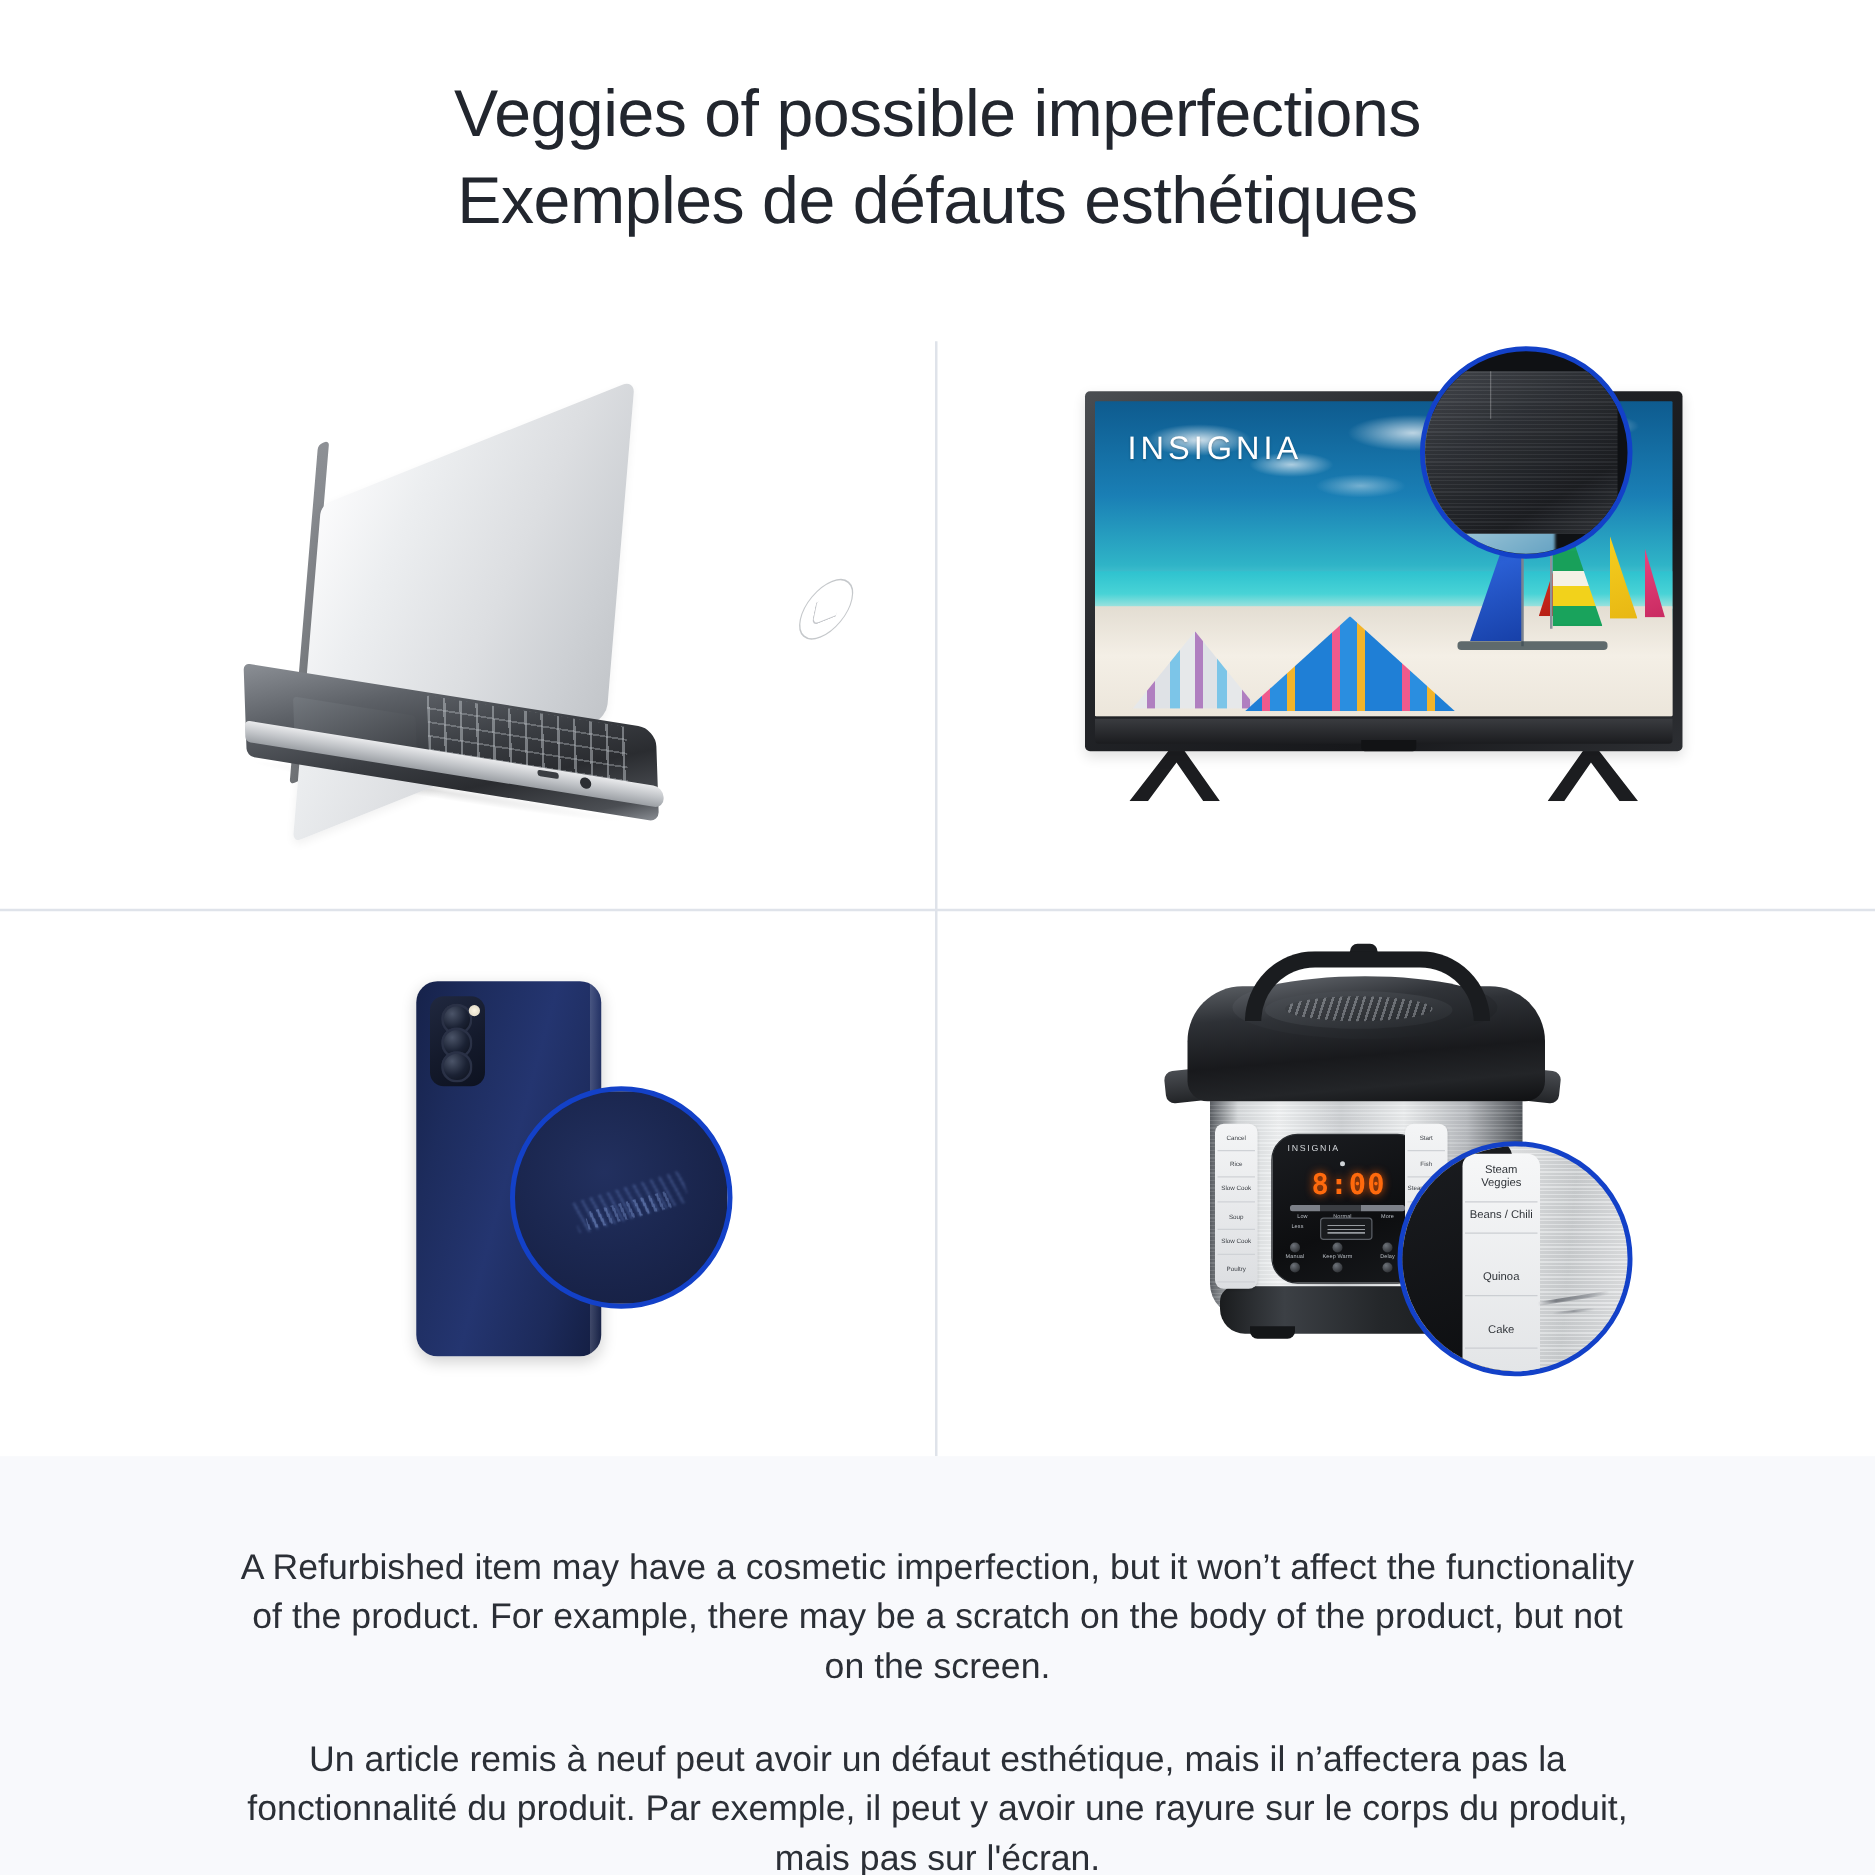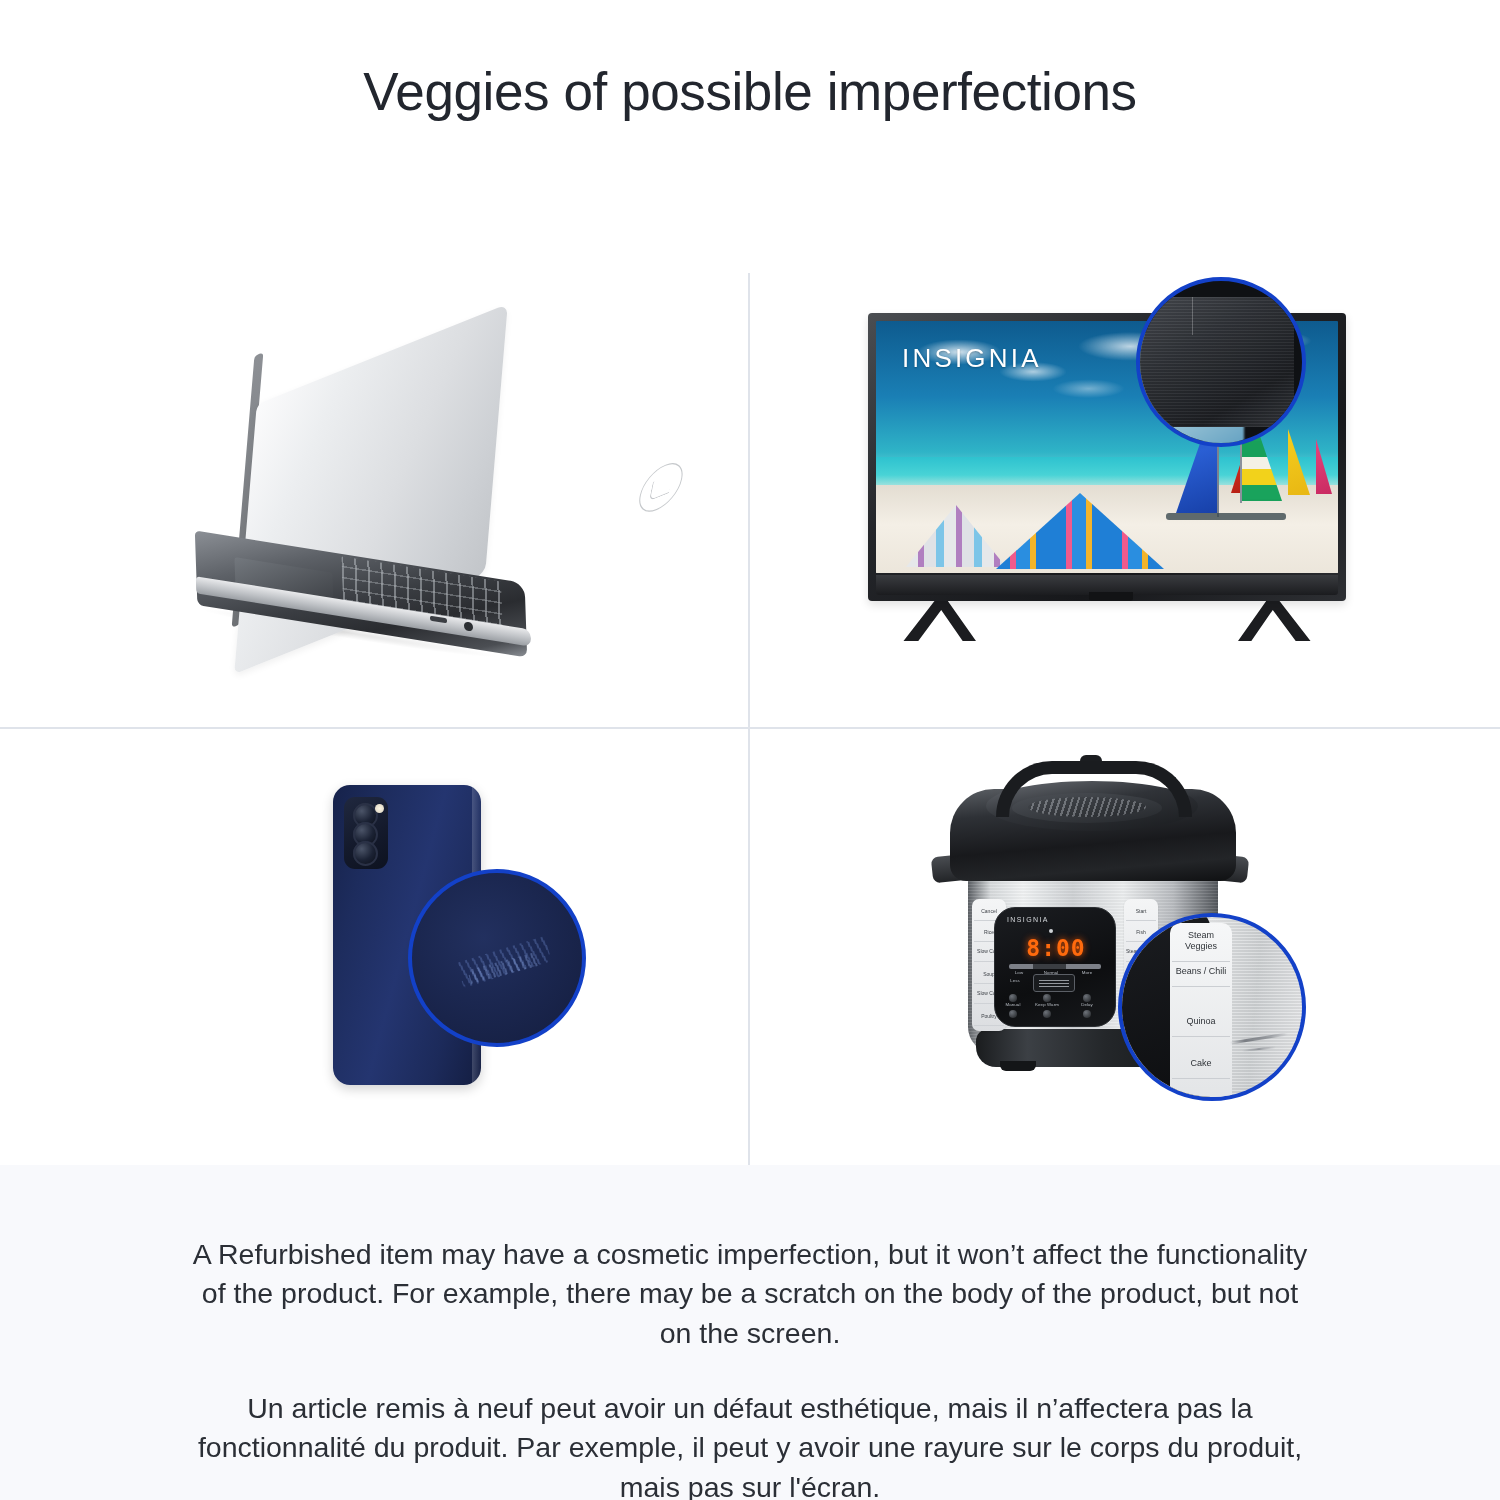--- a/index.html
+++ b/index.html
@@ -370,21 +370,21 @@
   .valve{
     position:absolute;left:330px;top:26px;width:22px;height:12px;border-radius:6px 6px 3px 3px;background:#1b1d20;
   }
   .ear{
     position:absolute;top:126px;width:46px;height:26px;border-radius:7px;
     background:linear-gradient(180deg,#4a4d52,#222427);
   }
   .ear-l{left:182px;transform:rotate(-6deg);}
   .ear-r{left:452px;transform:rotate(6deg);}
   .panel{
-    position:absolute;left:244px;top:178px;width:120px;height:118px;
+    position:absolute;left:267px;top:178px;width:120px;height:118px;
     border-radius:21px;
     background:linear-gradient(160deg,#1b1d21,#0d0e10 60%,#17191c);
     border:1px solid #2b2e32;
   }
   .panel-brand{
     position:absolute;left:12px;top:8px;color:#d6d9dd;font-size:7px;letter-spacing:1.4px;
   }
   .panel-dot{
     position:absolute;left:54px;top:21px;width:4px;height:4px;border-radius:50%;background:#cfd3d7;
   }
@@ -487,20 +487,21 @@
     color:#2b2f36;
     font-weight:400;
   }
   .footer .fr{margin-top:36px;}
 </style>
 </head>
 <body>
 
 <div class="header">
   <div class="title-en">Veggies of possible imperfections</div>
+  <div class="title-fr">Exemples de défauts esthétiques</div>
 </div>
 
 <div class="grid">
 
   <div class="cell cell-tl">
     <div class="laptop-wrap">
       <div class="laptop-shadow"></div>
       <div class="lid-edge"></div>
       <div class="lid">
         <div class="dell-badge"></div>

